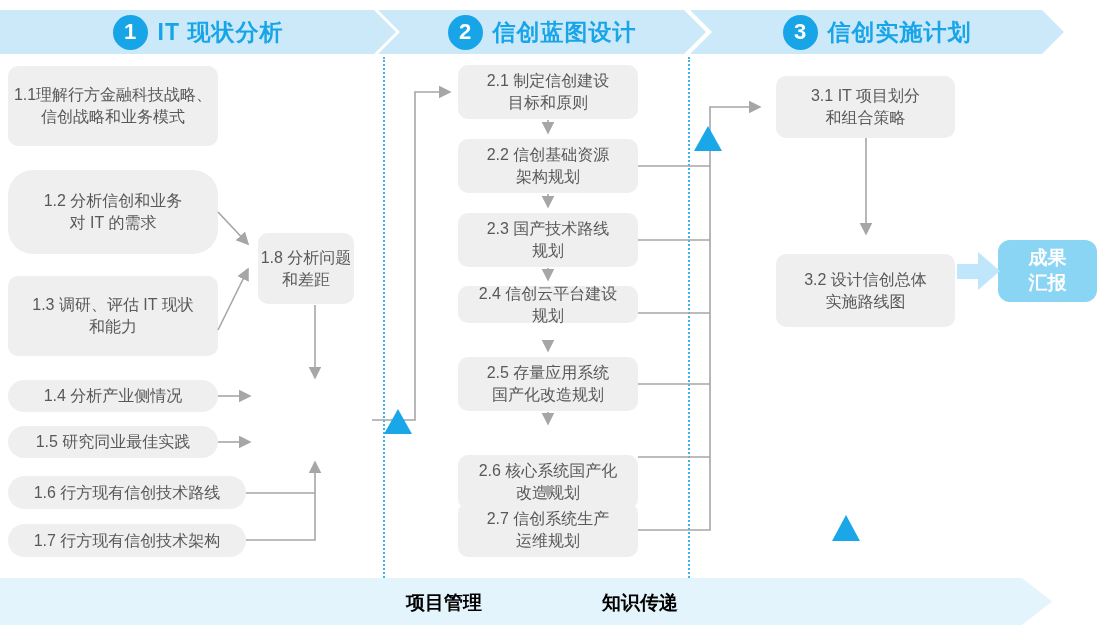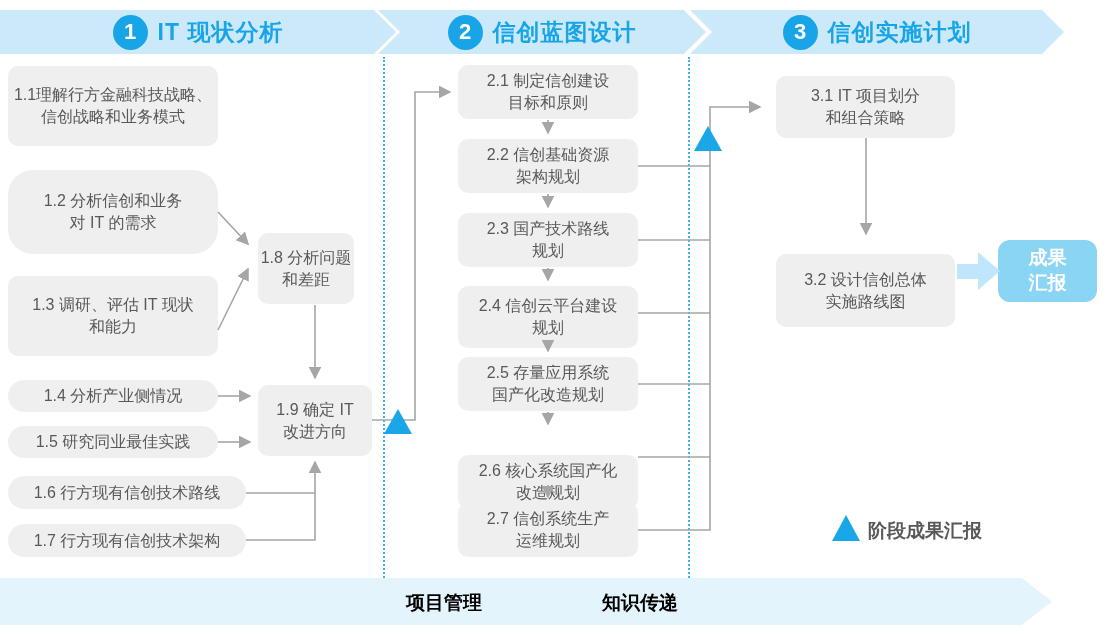--- a/index.html
+++ b/index.html
@@ -35,21 +35,21 @@
   .b14 { left:8px;  top:380px; width:210px; height:32px; }
   .b15 { left:8px;  top:426px; width:210px; height:32px; }
   .b16 { left:8px;  top:476px; width:238px; height:33px; }
   .b17 { left:8px;  top:524px; width:238px; height:33px; }
   .b18 { left:258px; top:233px; width:96px; height:71px; }
   .b19 { left:258px; top:385px; width:114px; height:71px; }
 
   .b21 { left:458px; top:65px;  width:180px; height:54px; }
   .b22 { left:458px; top:139px; width:180px; height:54px; }
   .b23 { left:458px; top:213px; width:180px; height:54px; }
-  .b24 { left:458px; top:286px; width:180px; height:62px; }
+  .b24 { left:458px; top:286px; width:180px; height:37px; }
   .b25 { left:458px; top:357px; width:180px; height:54px; }
   .b26 { left:458px; top:430px; width:180px; height:54px;margin-top:25px; }
   .b27 { left:458px; top:503px; width:180px; height:54px; }
 
   .b31 { left:776px; top:76px;  width:179px; height:62px; }
   .b32 { left:776px; top:254px; width:179px; height:73px; }
 
   
   .result-box { position:absolute; left:998px; top:240px; width:99px; height:62px;
                 background:#8ad4f4; color:#fff; font-weight:bold; font-size:19px;
@@ -95,22 +95,20 @@
   <div class="box b12">1.2 分析信创和业务
 对 IT 的需求</div>
   <div class="box b13">1.3 调研、评估 IT 现状
 和能力</div>
   <div class="box pill b14">1.4 分析产业侧情况</div>
   <div class="box pill b15">1.5 研究同业最佳实践</div>
   <div class="box pill b16">1.6 行方现有信创技术路线</div>
   <div class="box pill b17">1.7 行方现有信创技术架构</div>
   <div class="box b18">1.8 分析问题
 和差距</div>
-  <div class="box b19">1.9 确定 IT
-改进方向</div>
 
   <div class="box b21">2.1 制定信创建设
 目标和原则</div>
   <div class="box b22">2.2 信创基础资源
 架构规划</div>
   <div class="box b23">2.3 国产技术路线
 规划</div>
   <div class="box b24">2.4 信创云平台建设
 规划</div>
   <div class="box b25">2.5 存量应用系统
@@ -162,19 +160,18 @@
       <path d="M866 138 L866 234" marker-end="url(#arr)"></path>
     </g>
 
     <polygon points="384,434 412,434 398,409" fill="#1aa7e8"></polygon>
     <polygon points="694,151 722,151 708,126" fill="#1aa7e8"></polygon>
     <polygon points="832,541 860,541 846,515" fill="#1aa7e8"></polygon>
 
     <polygon points="957,264 978,264 978,252 1000,271 978,290 978,279 957,279" fill="#bfe6fa"></polygon>
   </svg>
 
-  <div class="legend-label">阶段成果汇报</div>
 
   <div class="footer-banner"></div>
   <div class="footer-label fl1">项目管理</div>
   <div class="footer-label fl2">知识传递</div>
 
 </div>
 
 </body></html>

